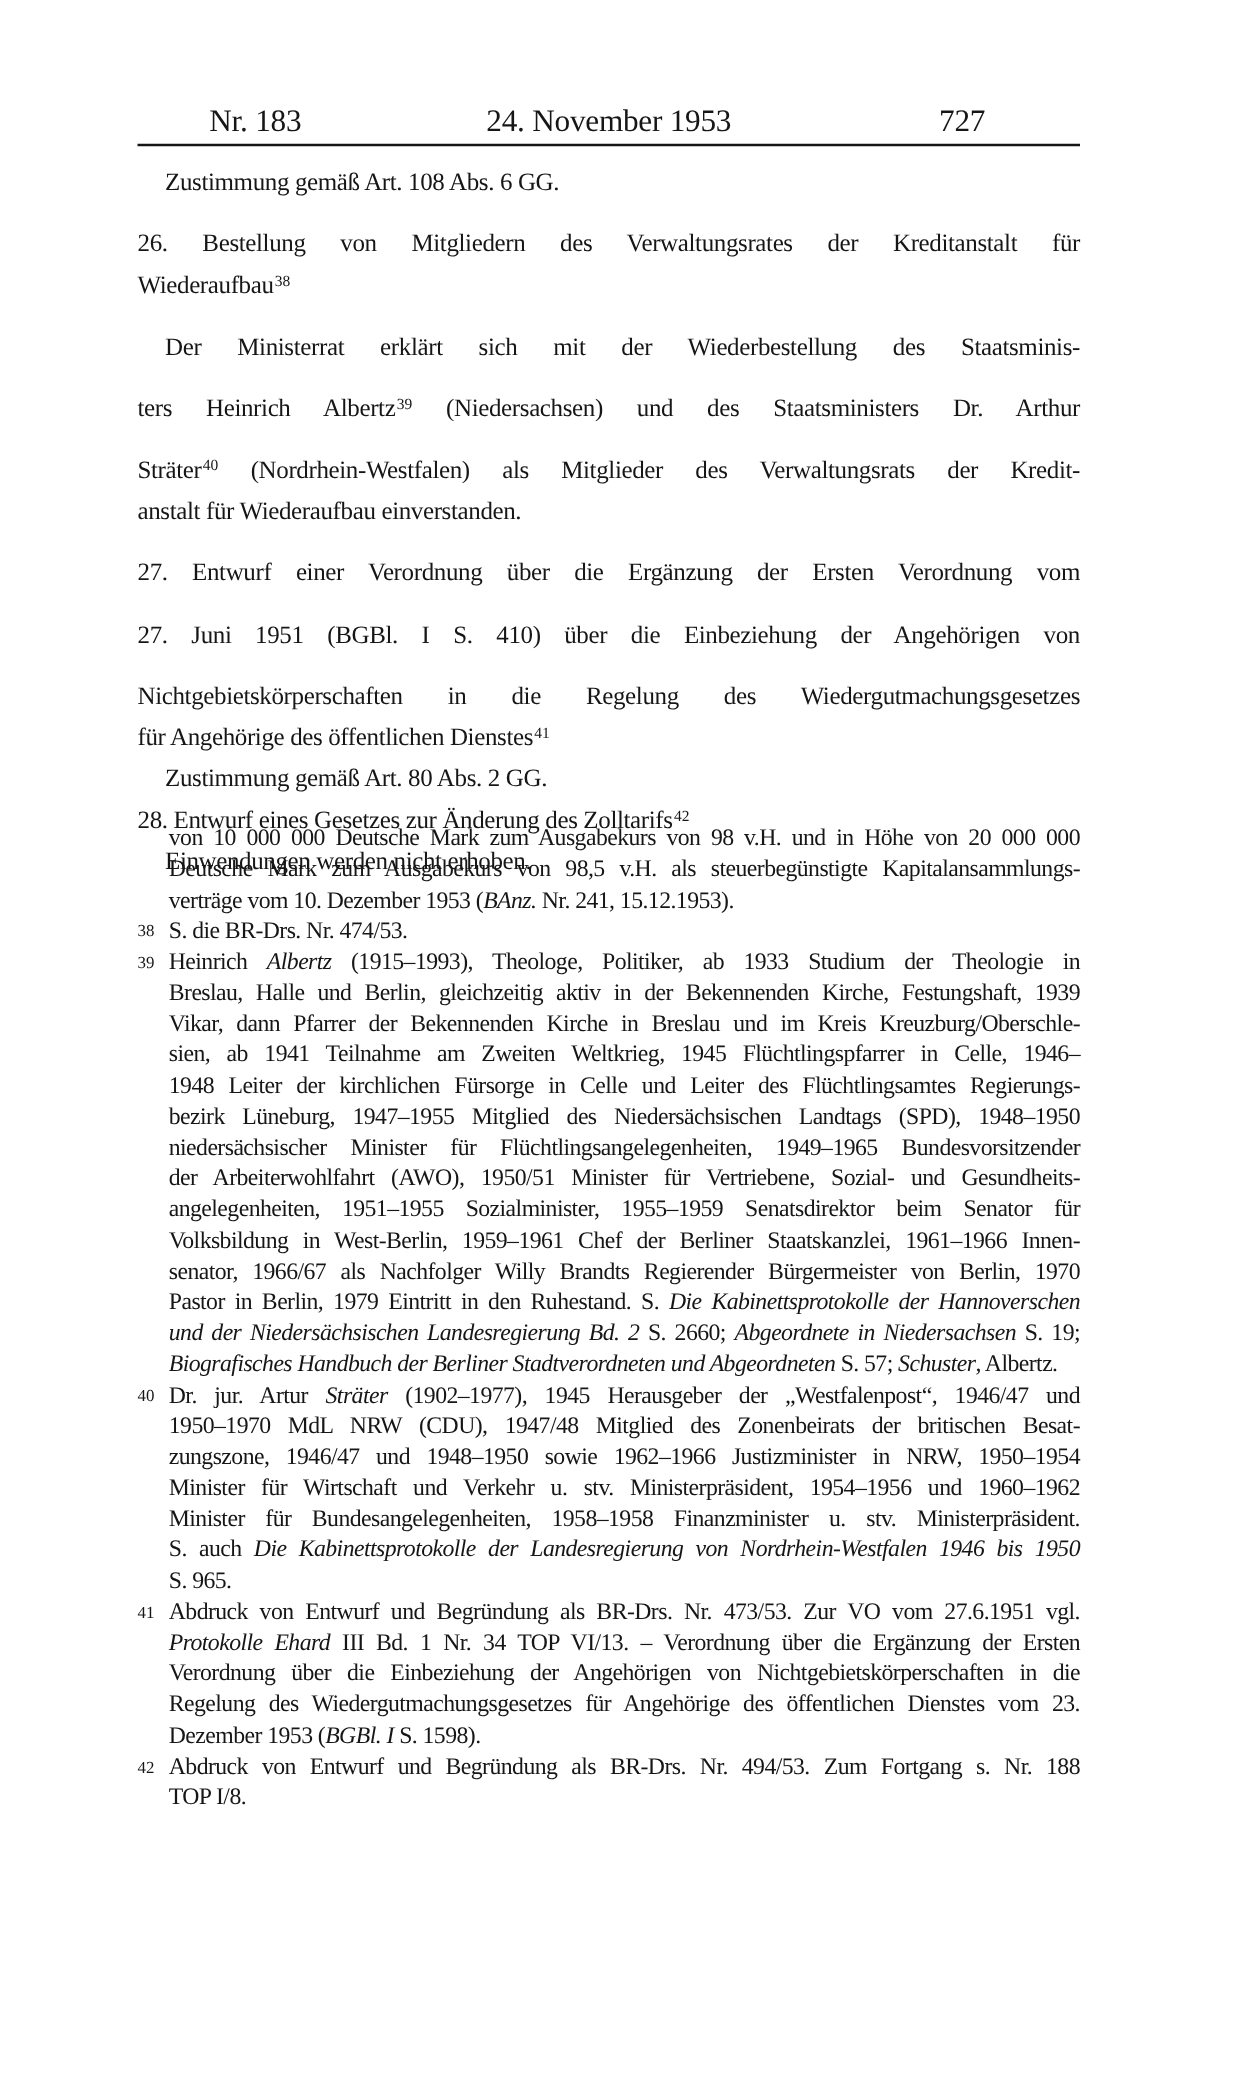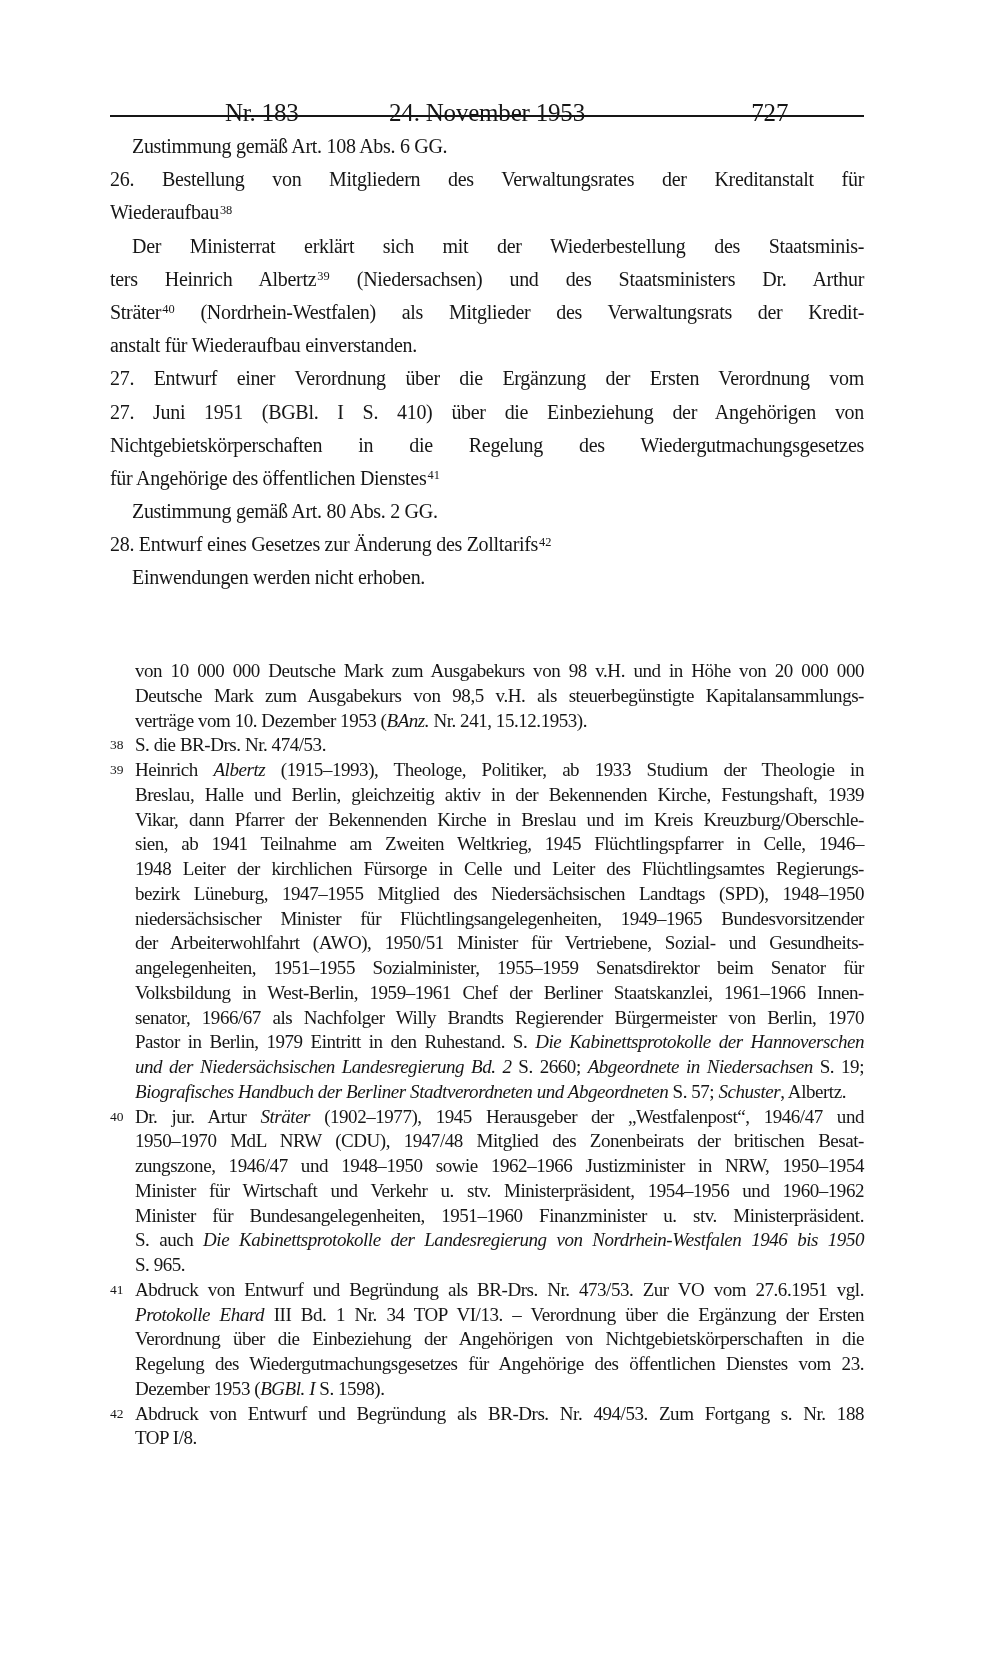--- a/index.html
+++ b/index.html
@@ -15,36 +15,36 @@
     color:var(--ink);
     font-family:"Liberation Serif","DejaVu Serif",serif;
     overflow:hidden;
   }
   
   .header{
     position:absolute;left:110px;top:84px;width:754px;
     display:flex;align-items:baseline;
     font-size:25px;letter-spacing:-0.2px;
   }
-  .header .h-left{flex:1;text-align:right;}
-  .header .h-center{flex:2;text-align:center;margin-top:15px;}
+  .header .h-left{flex:1;text-align:center;}
+  .header .h-center{flex:2;text-align:center;}
   .header .h-right{flex:1;text-align:center;}
   .rule{
     position:absolute;left:110px;top:115px;width:754px;height:2px;
     background:var(--ink);
   }
   
   .body-text{
     position:absolute;left:110px;top:130px;width:754px;
     font-size:20px;letter-spacing:-0.3px;
   }
   .body-text .line{
     line-height:33.2px;height:33.2px;white-space:nowrap;
   }
-  .body-text .line.jline{white-space:normal;}
+  .body-text .line.jline{white-space:normal;margin-top:16px;}
   
   .footnotes{
     position:absolute;left:110px;top:659px;width:754px;
     font-size:19px;letter-spacing:-0.45px;
   }
   .fn-item{position:relative;padding-left:25px;}
   .fn-marker{
     position:absolute;left:0;top:0;
     font-size:13.5px;letter-spacing:0;
     line-height:24.75px;
@@ -123,21 +123,21 @@
         <div class="line jline"><span>Pastor in Berlin, 1979 Eintritt in den Ruhestand. S. </span><span class="it">Die Kabinettsprotokolle der Hannoverschen</span></div>
         <div class="line jline"><span class="it">und der Niedersächsischen Landesregierung Bd. 2</span><span> S. 2660; </span><span class="it">Abgeordnete in Niedersachsen</span><span> S. 19;</span></div>
         <div class="line last"><span class="it">Biografisches Handbuch der Berliner Stadtverordneten und Abgeordneten</span><span> S. 57; </span><span class="it">Schuster</span><span>, Albertz.</span></div>
       </div>
       <div class="fn-item">
         <span class="fn-marker">40</span>
         <div class="line jline"><span>Dr. jur. Artur </span><span class="it">Sträter</span><span> (1902–1977), 1945 Herausgeber der „Westfalenpost“, 1946/47 und</span></div>
         <div class="line jline"><span>1950–1970 MdL NRW (CDU), 1947/48 Mitglied des Zonenbeirats der britischen Besat-</span></div>
         <div class="line jline"><span>zungszone, 1946/47 und 1948–1950 sowie 1962–1966 Justizminister in NRW, 1950–1954</span></div>
         <div class="line jline"><span>Minister für Wirtschaft und Verkehr u. stv. Ministerpräsident, 1954–1956 und 1960–1962</span></div>
-        <div class="line jline"><span>Minister für Bundesangelegenheiten, 1951–1960 Finanzminister u. stv. Ministerpräsident.</span></div>
+        <div class="line jline"><span>Minister für Bundesangelegenheiten, 1958–1958 Finanzminister u. stv. Ministerpräsident.</span></div>
         <div class="line jline"><span>S. auch </span><span class="it">Die Kabinettsprotokolle der Landesregierung von Nordrhein-Westfalen 1946 bis 1950</span></div>
         <div class="line last"><span>S. 965.</span></div>
       </div>
       <div class="fn-item">
         <span class="fn-marker">41</span>
         <div class="line jline"><span>Abdruck von Entwurf und Begründung als BR-Drs. Nr. 473/53. Zur VO vom 27.6.1951 vgl.</span></div>
         <div class="line jline"><span class="it">Protokolle Ehard</span><span> III Bd. 1 Nr. 34 TOP VI/13. – Verordnung über die Ergänzung der Ersten</span></div>
         <div class="line jline"><span>Verordnung über die Einbeziehung der Angehörigen von Nichtgebietskörperschaften in die</span></div>
         <div class="line jline"><span>Regelung des Wiedergutmachungsgesetzes für Angehörige des öffentlichen Dienstes vom 23.</span></div>
         <div class="line last"><span>Dezember 1953 (</span><span class="it">BGBl. I</span><span> S. 1598).</span></div>

